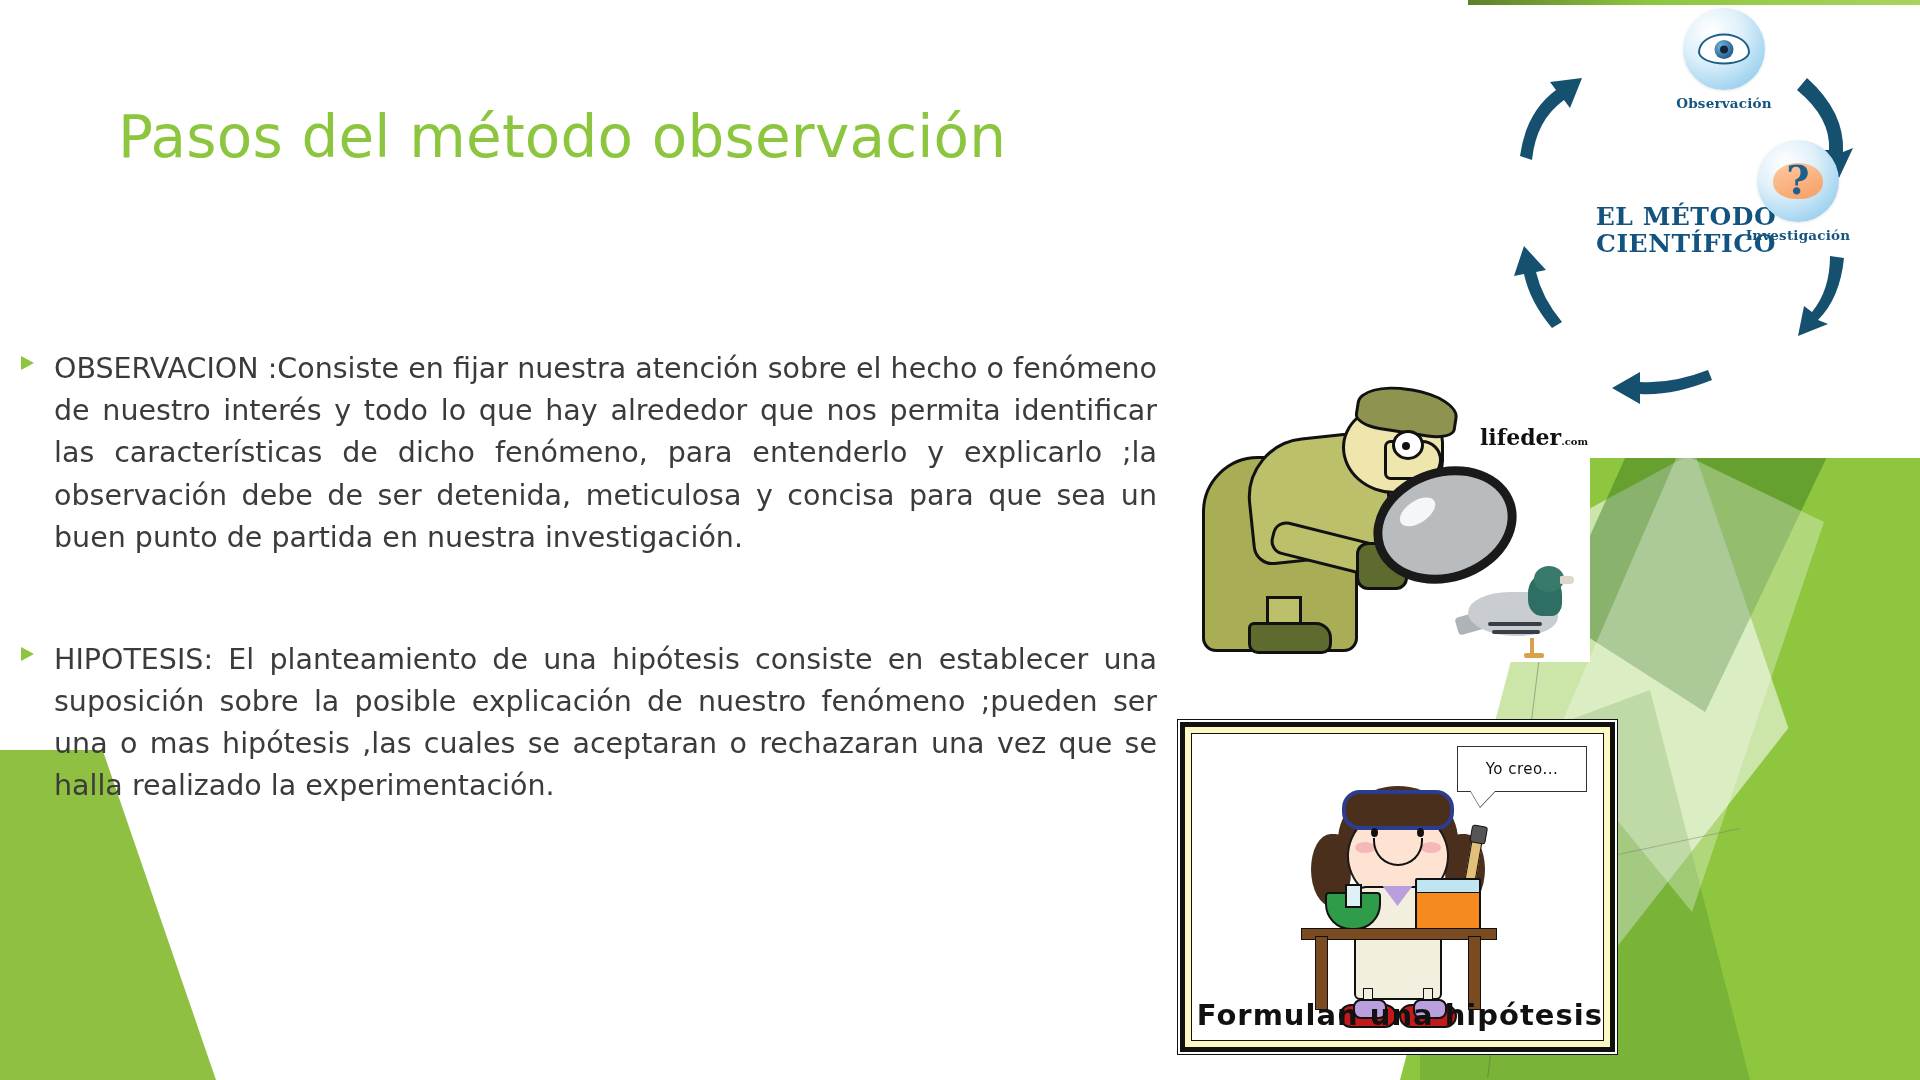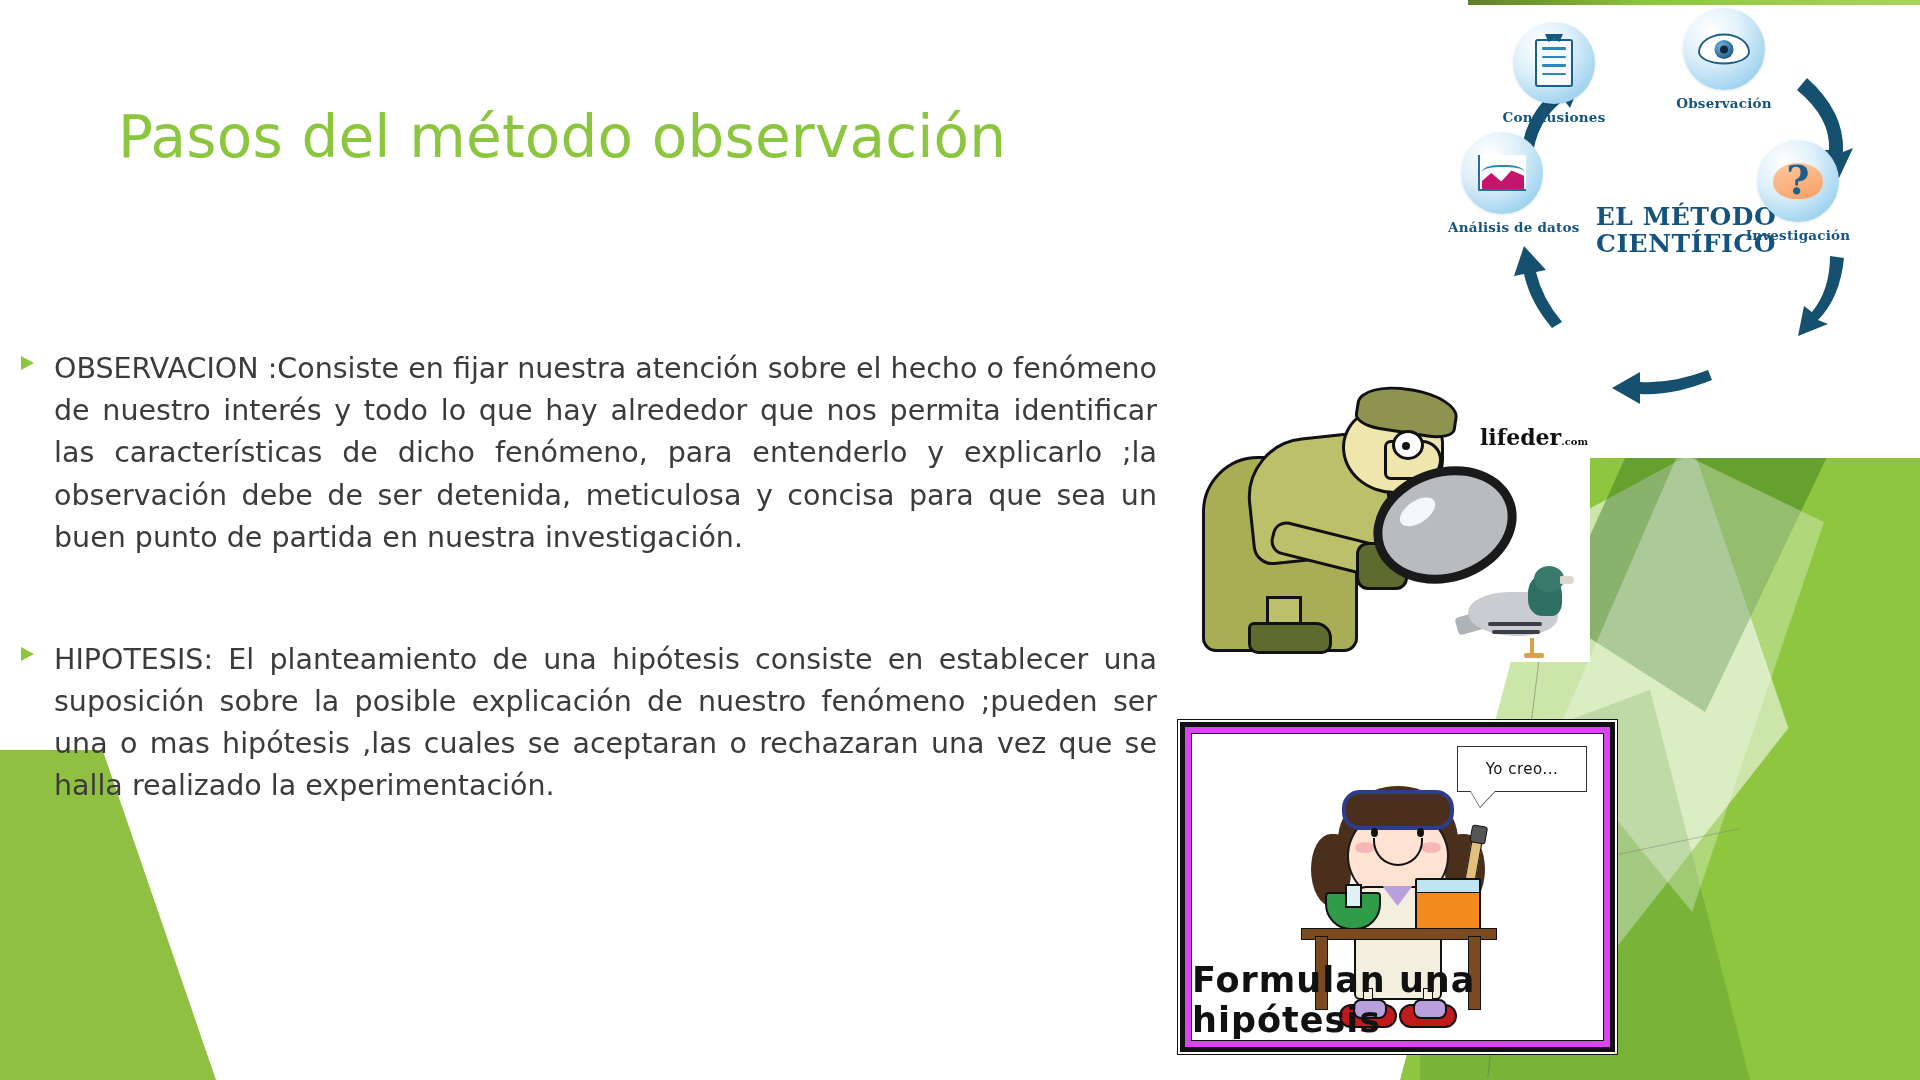--- a/index.html
+++ b/index.html
@@ -173,38 +173,38 @@
   }
   .det-watermark{
     position:absolute;right:2px;top:52px;
     font-family:"DejaVu Serif",serif;font-weight:700;font-size:22px;color:#111;
   }
   .det-watermark small{font-size:10px;}
 
   
   .pic-hypo{
     position:absolute;left:1180px;top:722px;width:425px;height:320px;
-    background:#d946ef;border:5px solid #111;
+    background:#fef9c3;border:5px solid #111;
     outline:2px solid #fff;box-shadow:0 0 0 3px #111;
   }
   .hy-inner{position:absolute;inset:6px;border:1px solid #111;background:#fff;}
   .hy-bubble{
     position:absolute;right:16px;top:12px;width:128px;height:44px;
     border:1.4px solid #333;background:#fff;
     display:flex;align-items:center;justify-content:center;
     font-family:"DejaVu Sans",sans-serif;font-size:15px;color:#111;letter-spacing:.5px;
   }
   .hy-bubble:after{
     content:"";position:absolute;left:12px;bottom:-16px;
     width:0;height:0;border-left:10px solid transparent;border-right:16px solid transparent;
     border-top:17px solid #fff;filter:drop-shadow(0 1px 0 #333);
   }
   .hy-caption{
-    position:absolute;left:0;right:0;bottom:0;text-align:left;
-    font-family:"DejaVu Sans",sans-serif;font-weight:700;font-size:35px;color:#111;
+    position:absolute;left:0;right:0;bottom:8px;text-align:right;
+    font-family:"DejaVu Sans",sans-serif;font-weight:700;font-size:29px;color:#111;
     letter-spacing:1px;
   }
   
   .girl{position:absolute;left:50%;top:42px;transform:translateX(-50%);width:210px;height:218px;}
   .g-hair{position:absolute;left:50%;top:10px;transform:translateX(-50%);
     width:120px;height:108px;border-radius:50%;background:#4a2f1d;}
   .g-hair-l{position:absolute;left:18px;top:58px;width:40px;height:72px;border-radius:50% 40% 48% 52%;background:#4a2f1d;}
   .g-hair-r{position:absolute;right:18px;top:58px;width:40px;height:72px;border-radius:40% 50% 52% 48%;background:#4a2f1d;}
   .g-face{position:absolute;left:50%;top:32px;transform:translateX(-50%);
     width:98px;height:92px;border-radius:50%;background:#ffe3d2;border:2px solid #1a1a1a;}
@@ -325,32 +325,20 @@
 
         <path d="M68 148 q6 -44 36 -66 l-6 -8 32 -4 -12 30 -6 -8 q-28 20 -32 60 z"></path>
       </g>
     </svg>
 
     <div class="cy-center">
       <div>EL MÉTODO</div>
       <div>CIENTÍFICO</div>
     </div>
 
-    <div class="node n-concl">
-      <div class="disc">
-        <div class="ic ic-clip">
-            <span class="clip-top"></span>
-            <i></i>
-            <i></i>
-            <i></i>
-            <i></i>
-          </div>
-      </div>
-      <div class="lbl">Conclusiones</div>
-    </div>
 
     <div class="node n-obs">
       <div class="disc">
         <div class="ic ic-eye">
             <span class="iris"></span>
             <span class="pup"></span>
           </div>
       </div>
       <div class="lbl">Observación</div>
     </div>
@@ -359,29 +347,20 @@
       <div class="disc">
         <div class="ic ic-brain">
             <span class="ic-q">?</span>
           </div>
       </div>
       <div class="lbl">Investigación</div>
     </div>
 
 
 
-    <div class="node n-ana">
-      <div class="disc">
-        <div class="ic ic-chart">
-            <span class="fill"></span>
-            <span class="ln"></span>
-          </div>
-      </div>
-      <div class="lbl">Análisis de datos</div>
-    </div>
 
     <div class="lifeder-cy">
       <span>lifeder</span><small>.com</small>
     </div>
   </div>
 
   <div class="pic-detective">
     <div class="det">
       <div class="d-body"></div>
       <div class="d-cape"></div>

